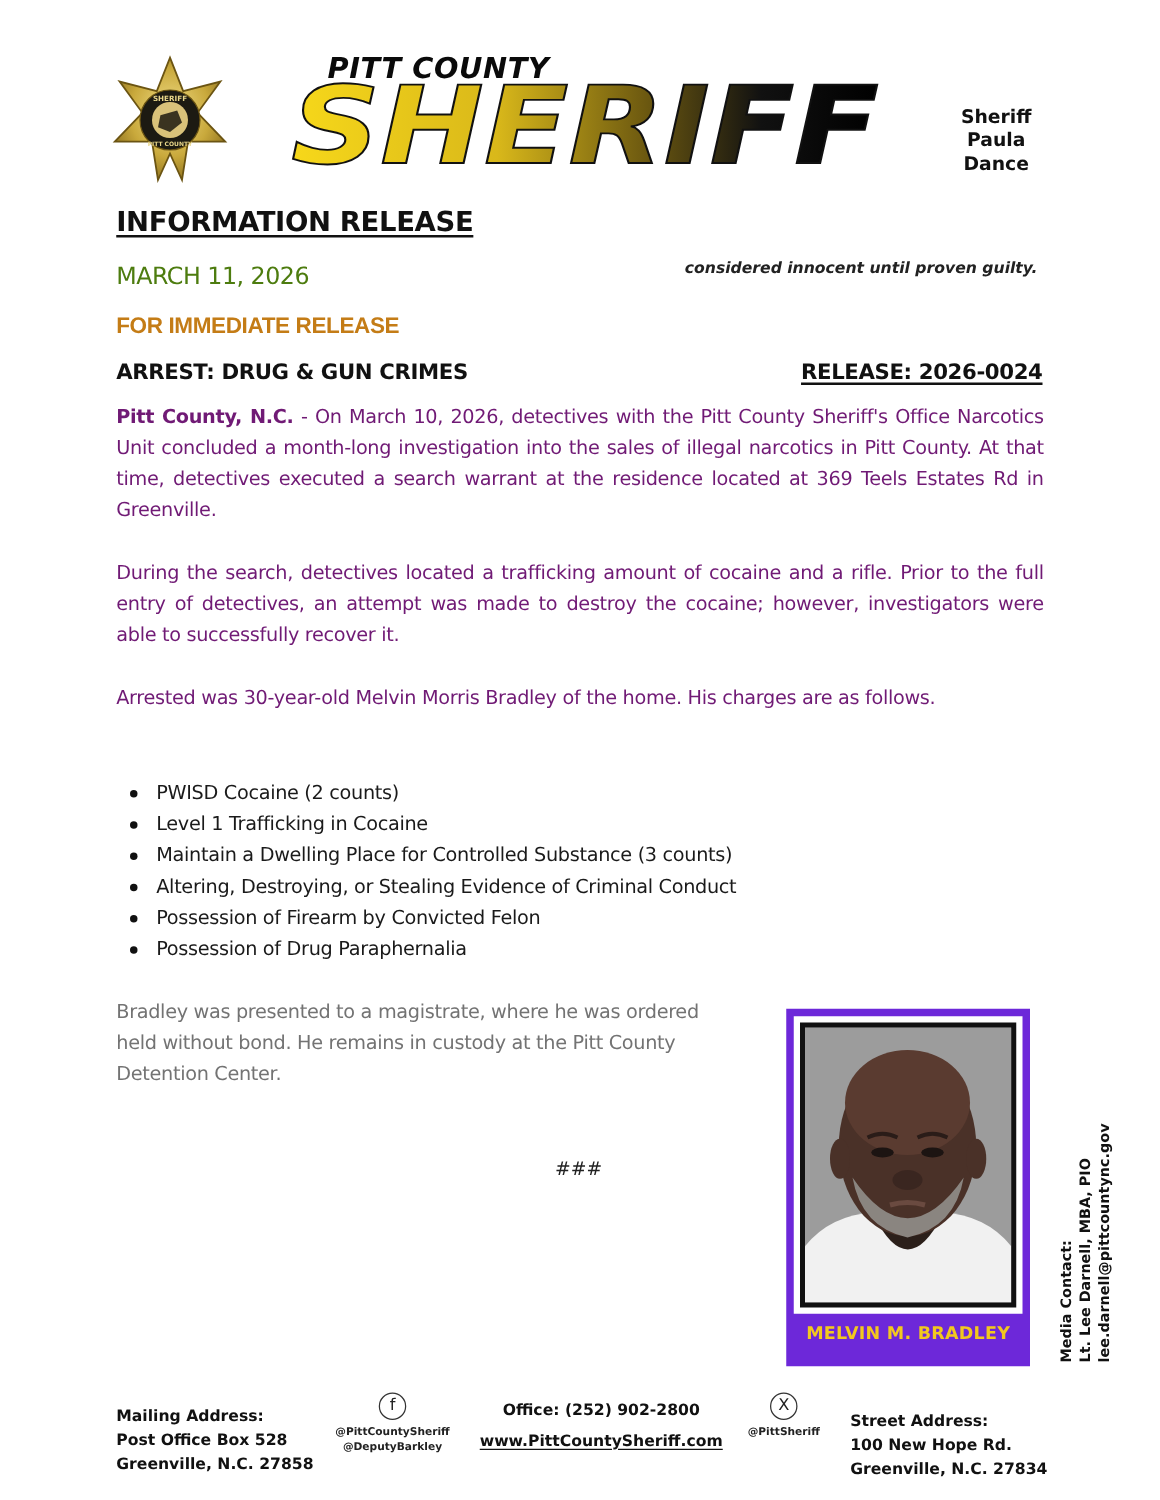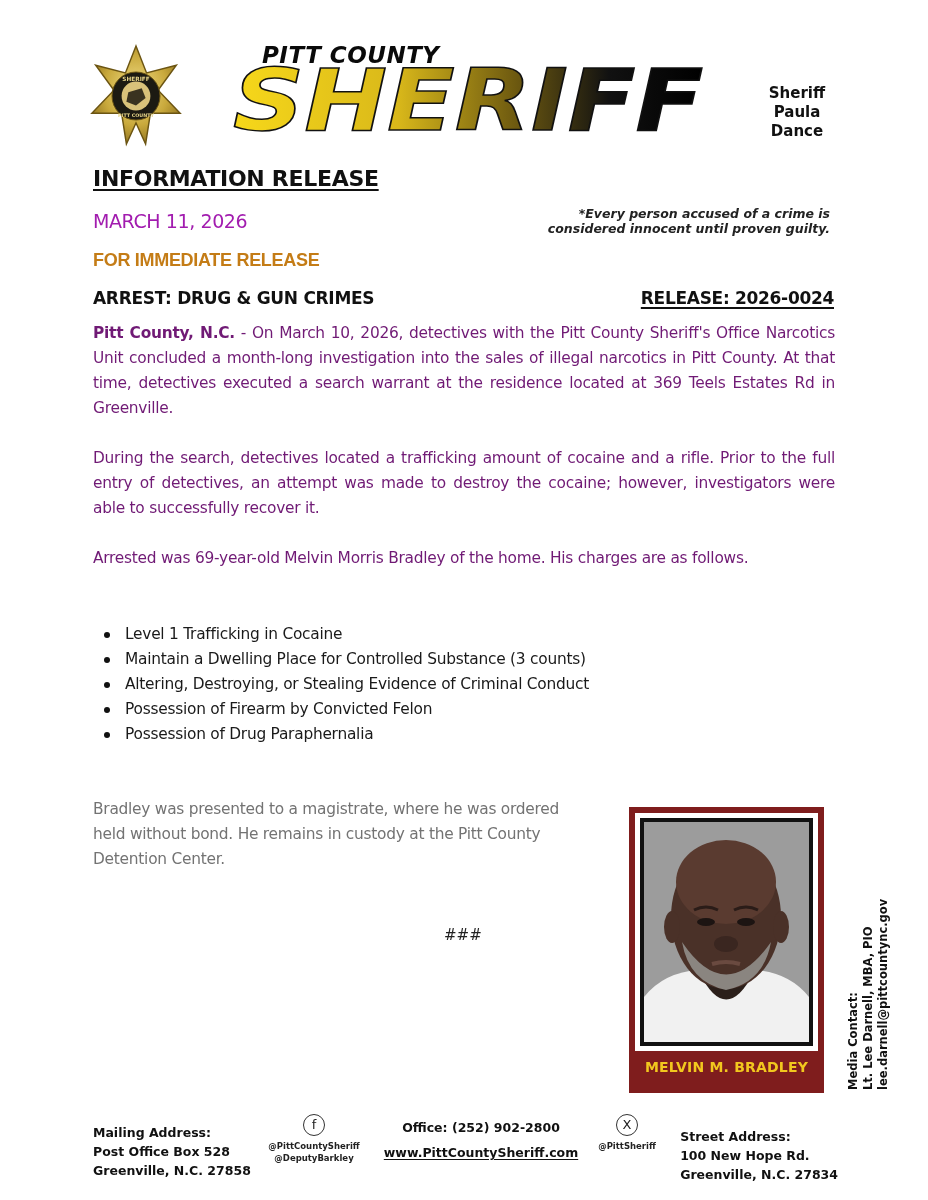--- a/index.html
+++ b/index.html
@@ -6,40 +6,40 @@
   html, body { width: 928px; height: 1200px; background: #ffffff; overflow: hidden; }
   body { position: relative; font-family: "Liberation Sans", sans-serif; color: #111; }
 
   .header { position: absolute; left: 0; top: 0; width: 872px; height: 160px; }
   .badge { position: absolute; left: 88px; top: 44px; width: 96px; height: 104px; }
   .logo-small { position: absolute; left: 262px; top: 42px; font-family: "DejaVu Sans", sans-serif; font-weight: bold; font-style: italic; font-size: 23px; letter-spacing: 0.5px; color: #0a0a0a; }
   .logo-big { position: absolute; left: 228px; top: 62px; width: 480px; height: 78px; }
   .sheriff-name { position: absolute; left: 752px; top: 84px; width: 90px; text-align: center; font-family: "DejaVu Sans", sans-serif; font-weight: bold; font-size: 15px; line-height: 19px; color: #111; }
 
   .info-title { position: absolute; left: 93px; top: 166px; font-family: "DejaVu Sans", sans-serif; font-weight: bold; font-size: 22px; text-decoration: underline; text-underline-offset: 3px; text-decoration-thickness: 2px; letter-spacing: -0.3px; }
-  .date { position: absolute; left: 93px; top: 210px; font-family: "DejaVu Sans", sans-serif; font-size: 19px; letter-spacing: -0.4px; color: #a21caf; }
+  .date { position: absolute; left: 93px; top: 210px; font-family: "DejaVu Sans", sans-serif; font-size: 19px; letter-spacing: -0.4px; color: #4d7c0f; }
   .disclaimer { position: absolute; right: 98px; top: 206px; width: 300px; text-align: right; font-family: "DejaVu Sans", sans-serif; font-weight: bold; font-style: italic; font-size: 12.5px; line-height: 15px; color: #222; }
   .immediate { position: absolute; left: 93px; top: 250px; font-family: Liberation Sans, sans-serif; font-weight: bold; font-size: 18px; color: #c47c16; letter-spacing: -0.3px; }
   .arrest { position: absolute; left: 93px; top: 288px; font-family: "DejaVu Sans", sans-serif; font-weight: bold; font-size: 17px; letter-spacing: -0.3px; }
   .release-no { position: absolute; right: 94px; top: 288px; font-family: "DejaVu Sans", sans-serif; font-weight: bold; font-size: 17px; text-decoration: underline; text-underline-offset: 3px; text-decoration-thickness: 2px; letter-spacing: -0.3px; }
 
   .body-text { position: absolute; left: 93px; width: 742px; font-family: "DejaVu Sans", sans-serif; font-size: 15.4px; line-height: 25px; text-align: justify; color: #701a75; letter-spacing: -0.25px; }
   .p1 { top: 321px; }
   .p2 { top: 446px; }
   .p3 { top: 546px; }
   .lead { font-weight: bold; }
 
   .charges { position: absolute; left: 100px; top: 622px; list-style: none; font-family: "DejaVu Sans", sans-serif; font-size: 15.4px; line-height: 25px; color: #1a1a1a; letter-spacing: -0.25px; }
   .charges li { position: relative; padding-left: 25px; }
   .charges li .bullet { position: absolute; left: 4px; top: 10px; width: 6px; height: 6px; border-radius: 50%; background: #111; }
 
   .p4 { position: absolute; left: 93px; top: 797px; width: 480px; font-family: "DejaVu Sans", sans-serif; font-size: 15.4px; line-height: 25px; color: #737373; letter-spacing: -0.25px; }
   .endmark { position: absolute; left: 444px; top: 926px; font-family: "DejaVu Sans", sans-serif; font-size: 15px; color: #222; }
 
-  .mugshot-card { position: absolute; left: 629px; top: 807px; width: 195px; height: 286px; background: #7f1d1d; }
+  .mugshot-card { position: absolute; left: 629px; top: 807px; width: 195px; height: 286px; background: #6d28d9; }
   .mug-inner-white { position: absolute; left: 6px; top: 6px; width: 183px; height: 238px; background: #fff; }
   .mug-inner-black { position: absolute; left: 11px; top: 11px; width: 173px; height: 228px; background: #111; }
   .mug-photo { position: absolute; left: 15px; top: 15px; width: 165px; height: 220px; background: #9b9b9b; overflow: hidden; }
   .mug-name { position: absolute; left: 0; top: 252px; width: 195px; text-align: center; font-family: "DejaVu Sans", sans-serif; font-weight: bold; font-size: 14px; color: #f2c81e; letter-spacing: 0.2px; }
 
   .media-contact { position: absolute; left: 846px; top: 1090px; transform-origin: 0 0; transform: rotate(-90deg); white-space: nowrap; font-family: "DejaVu Sans", sans-serif; font-weight: bold; font-size: 11.5px; line-height: 15px; color: #111; }
 
   .footer-left { position: absolute; left: 93px; top: 1107px; font-family: "DejaVu Sans", sans-serif; font-weight: bold; font-size: 12.5px; line-height: 19px; color: #111; margin-top: 16px; }
   .fb-block { position: absolute; left: 254px; top: 1114px; width: 120px; text-align: center; }
   .social-icon { display: block; margin: 0 auto 4px auto; width: 22px; height: 22px; border: 1.2px solid #333; border-radius: 50%; font-family: "DejaVu Sans", sans-serif; font-size: 13px; line-height: 20px; text-align: center; color: #222; }
@@ -88,32 +88,32 @@
   <div class="sheriff-name">
     <div>Sheriff</div>
     <div>Paula</div>
     <div>Dance</div>
   </div>
 </div>
 
 <div class="info-title">INFORMATION RELEASE</div>
 <div class="date">MARCH 11, 2026</div>
 <div class="disclaimer">
-  <div>*Every person accused of a crime is</div>
   <div>considered innocent until proven guilty.</div>
 </div>
 <div class="immediate">FOR IMMEDIATE RELEASE</div>
 <div class="arrest">ARREST: DRUG &amp; GUN CRIMES</div>
 <div class="release-no">RELEASE: 2026-0024</div>
 
 <p class="body-text p1"><span class="lead">Pitt County, N.C.</span><span> - On March 10, 2026, detectives with the Pitt County Sheriff's Office Narcotics Unit concluded a month-long investigation into the sales of illegal narcotics in Pitt County. At that time, detectives executed a search warrant at the residence located at 369 Teels Estates Rd in Greenville.</span></p>
 <p class="body-text p2">During the search, detectives located a trafficking amount of cocaine and a rifle. Prior to the full entry of detectives, an attempt was made to destroy the cocaine; however, investigators were able to successfully recover it.</p>
-<p class="body-text p3">Arrested was 69-year-old Melvin Morris Bradley of the home. His charges are as follows.</p>
+<p class="body-text p3">Arrested was 30-year-old Melvin Morris Bradley of the home. His charges are as follows.</p>
 
 <ul class="charges">
+  <li><span class="bullet"></span><span>PWISD Cocaine (2 counts)</span></li>
   <li><span class="bullet"></span><span>Level 1 Trafficking in Cocaine</span></li>
   <li><span class="bullet"></span><span>Maintain a Dwelling Place for Controlled Substance (3 counts)</span></li>
   <li><span class="bullet"></span><span>Altering, Destroying, or Stealing Evidence of Criminal Conduct</span></li>
   <li><span class="bullet"></span><span>Possession of Firearm by Convicted Felon</span></li>
   <li><span class="bullet"></span><span>Possession of Drug Paraphernalia</span></li>
 </ul>
 
 <p class="p4">Bradley was presented to a magistrate, where he was ordered held without bond. He remains in custody at the Pitt County Detention Center.</p>
 <div class="endmark">###</div>
 

